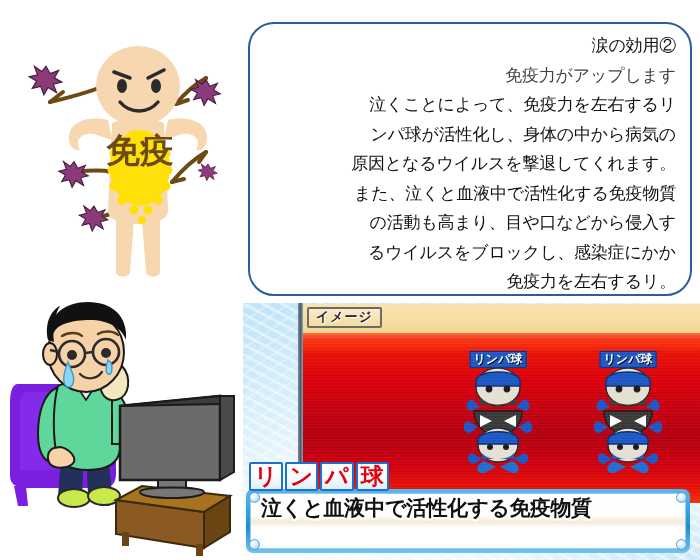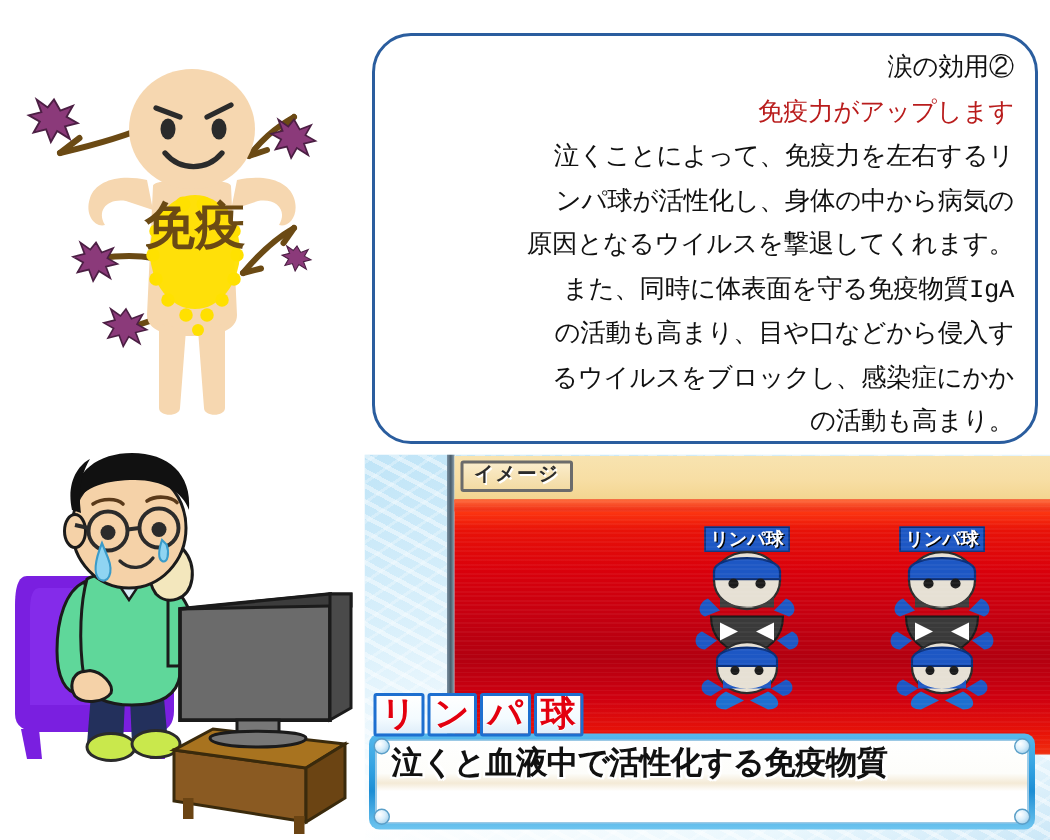--- a/index.html
+++ b/index.html
@@ -1,35 +1,35 @@
 <!DOCTYPE html>
 <html><head>
 <meta charset="utf-8">
 <style>
   html,body{margin:0;padding:0;background:#fff;}
   body{width:700px;height:560px;overflow:hidden;font-family:"Liberation Sans","DejaVu Sans",sans-serif;}
   #stage{position:relative;width:700px;height:560px;background:#ffffff;}
 
   
-  #illus-immune{position:absolute;left:6px;top:20px;width:248px;height:272px;}
+  #illus-immune{position:absolute;left:16px;top:20px;width:248px;height:272px;}
   #illus-immune svg{display:block;}
 
   
   #bubble{
     position:absolute;left:248px;top:22px;width:444px;height:274px;
     border:2.5px solid #2a5d9e;border-radius:26px;background:#fff;
     box-sizing:border-box;padding:8px 14px 4px 16px;
   }
   #bubble .line{
     font-family:Liberation Mono, monospace;
     font-size:17px;line-height:29.5px;color:#111;white-space:nowrap;
     letter-spacing:-0.2px;
     text-align:right;
   }
-  #bubble .line.red{color:#b91c1c;font-weight:400;}
+  #bubble .line.red{color:#404040;font-weight:400;}
 
   
   #illus-cry{position:absolute;left:8px;top:300px;width:232px;height:258px;}
   #illus-cry svg{display:block;}
 
   
   #video{
     position:absolute;left:243px;top:303px;width:534px;height:257px;
     overflow:hidden;
   }
@@ -233,24 +233,24 @@
       <text x="124" y="142" text-anchor="middle" font-family="DejaVu Sans, sans-serif" font-size="34" font-weight="bold" fill="#6b4a14">免疫</text>
     </svg>
   </div>
 
   <div id="bubble">
     <div class="line">涙の効用②</div>
     <div class="line red">免疫力がアップします</div>
     <div class="line">泣くことによって、免疫力を左右するリ</div>
     <div class="line">ンパ球が活性化し、身体の中から病気の</div>
     <div class="line">原因となるウイルスを撃退してくれます。</div>
-    <div class="line">また、同時に体表面を守る免疫物質IgA</div>
+    <div class="line">また、泣くと血液中で活性化する免疫物質</div>
     <div class="line">の活動も高まり、目や口などから侵入す</div>
     <div class="line">るウイルスをブロックし、感染症にかか</div>
-    <div class="line">の活動も高まり。</div>
+    <div class="line">免疫力を左右するリ。</div>
   </div>
 
   <div id="illus-cry">
     <svg width="232" height="258" viewBox="0 0 232 258" xmlns="http://www.w3.org/2000/svg">
 
       <g>
         <path d="M10,84 C4,84 2,92 2,104 L2,176 C2,184 8,188 18,188 L96,188 C104,188 108,182 108,174 L108,96 C108,88 102,84 94,84 Z" fill="#7a1fe0"></path>
         <path d="M6,186 L10,206 L20,206 L18,186 Z" fill="#7a1fe0"></path>
         <path d="M88,186 L92,206 L102,206 L100,186 Z" fill="#7a1fe0"></path>
         <path d="M18,92 C14,92 12,98 12,106 L12,170 L96,170 L96,98 C96,92 92,92 88,92 Z" fill="#8b33f0" opacity="0.6"></path>

